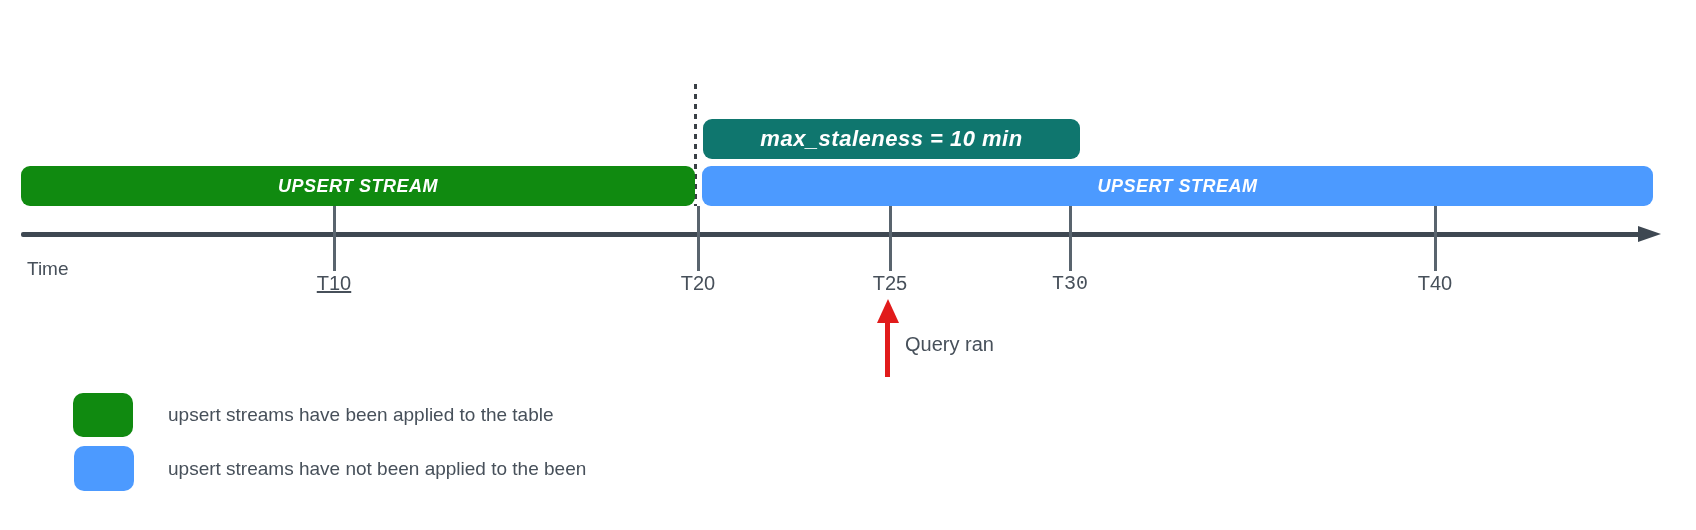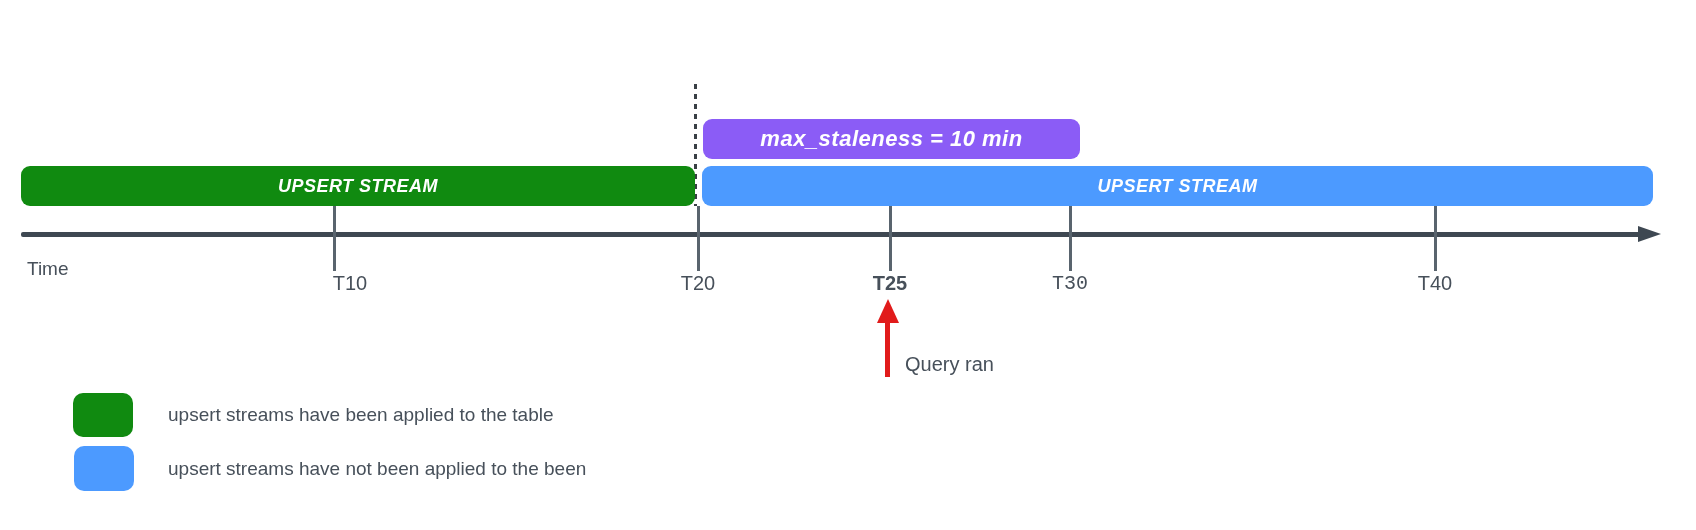--- a/index.html
+++ b/index.html
@@ -37,21 +37,21 @@
   .tick-label{
     position:absolute;top:272px;width:120px;margin-left:-60px;text-align:center;
     font-size:20px;color:#47505a;
   }
 
   .query-arrow-head{
     position:absolute;left:877px;top:299px;width:0;height:0;
     border-left:11px solid transparent;border-right:11px solid transparent;border-bottom:24px solid #e11b1b;
   }
   .query-arrow-shaft{position:absolute;left:885px;top:320px;width:5px;height:57px;background:#e11b1b;}
-  .query-label{position:absolute;left:905px;top:333px;font-size:20px;color:#47505a;margin-top:20px;}
+  .query-label{position:absolute;left:905px;top:333px;font-size:20px;color:#47505a;}
 
   .legend-swatch{position:absolute;border-radius:10px;}
   .legend-label{position:absolute;font-size:19px;color:#47505a;white-space:nowrap;margin-left:16px;}
   #legend-swatch-0{left:73px;top:393px;width:60px;height:44px;}
   #legend-label-0{left:152px;top:393px;height:44px;line-height:44px;}
   #legend-swatch-1{left:74px;top:446px;width:60px;height:45px;}
   #legend-label-1{left:152px;top:446px;height:45px;line-height:45px;}
 </style>
 </head>
 <body>
@@ -61,36 +61,36 @@
 
   <div class="watermark-line" id="watermark-line" style="left: 694px;"></div>
 
   <div id="bars">
       <div class="bar" style="left: 21px; top: 166px; width: 674px; height: 40px; background: rgb(16, 138, 16);">
         <span>UPSERT STREAM</span>
       </div>
       <div class="bar" style="left: 702px; top: 166px; width: 951px; height: 40px; background: rgb(76, 154, 255);">
         <span>UPSERT STREAM</span>
       </div>
-      <div class="bar small-label" style="left: 703px; top: 119px; width: 377px; height: 40px; background: #8b5cf6;">
+      <div class="bar small-label" style="left: 703px; top: 119px; width: 377px; height: 40px; background: #0f766e;">
         <span>max_staleness = 10 min</span>
       </div>
     </div>
 
   <div class="axis-line"></div>
   <div class="axis-arrowhead"></div>
   <div class="axis-label">Time</div>
 
   <div id="ticks">
       <div class="tick" style="left: 333px;"></div>
-      <div class="tick-label" style="left: 350px;">T10</div>
+      <div class="tick-label" style="left: 334px; text-decoration: underline;">T10</div>
       <div class="tick" style="left: 697px;"></div>
       <div class="tick-label" style="left: 698px;">T20</div>
       <div class="tick" style="left: 889px;"></div>
-      <div class="tick-label" style="left: 890px; font-weight: bold;">T25</div>
+      <div class="tick-label" style="left: 890px;">T25</div>
       <div class="tick" style="left: 1069px;"></div>
       <div class="tick-label" style="left: 1070px; font-family: Liberation Mono, monospace;">T30</div>
       <div class="tick" style="left: 1434px;"></div>
       <div class="tick-label" style="left: 1435px; text-align: center;">T40</div>
     </div>
 
   <div class="query-arrow-head"></div>
   <div class="query-arrow-shaft"></div>
   <div class="query-label">Query ran</div>
 

